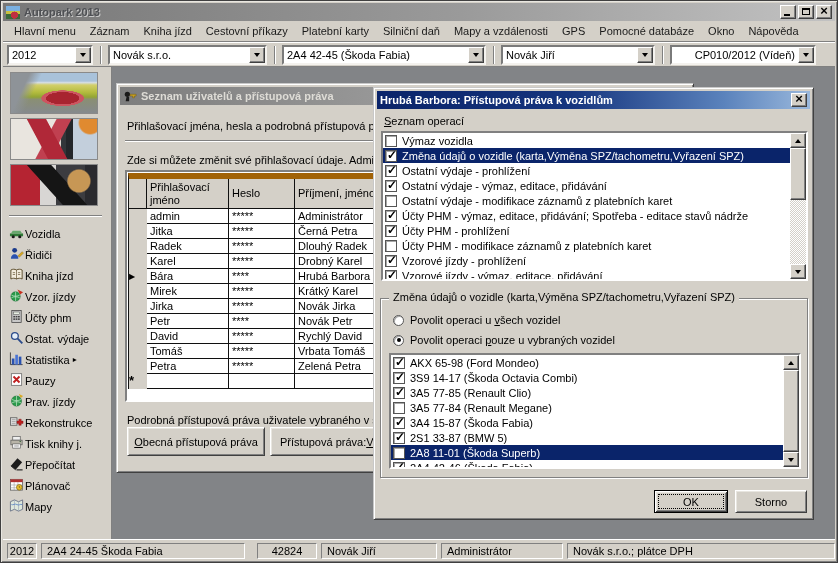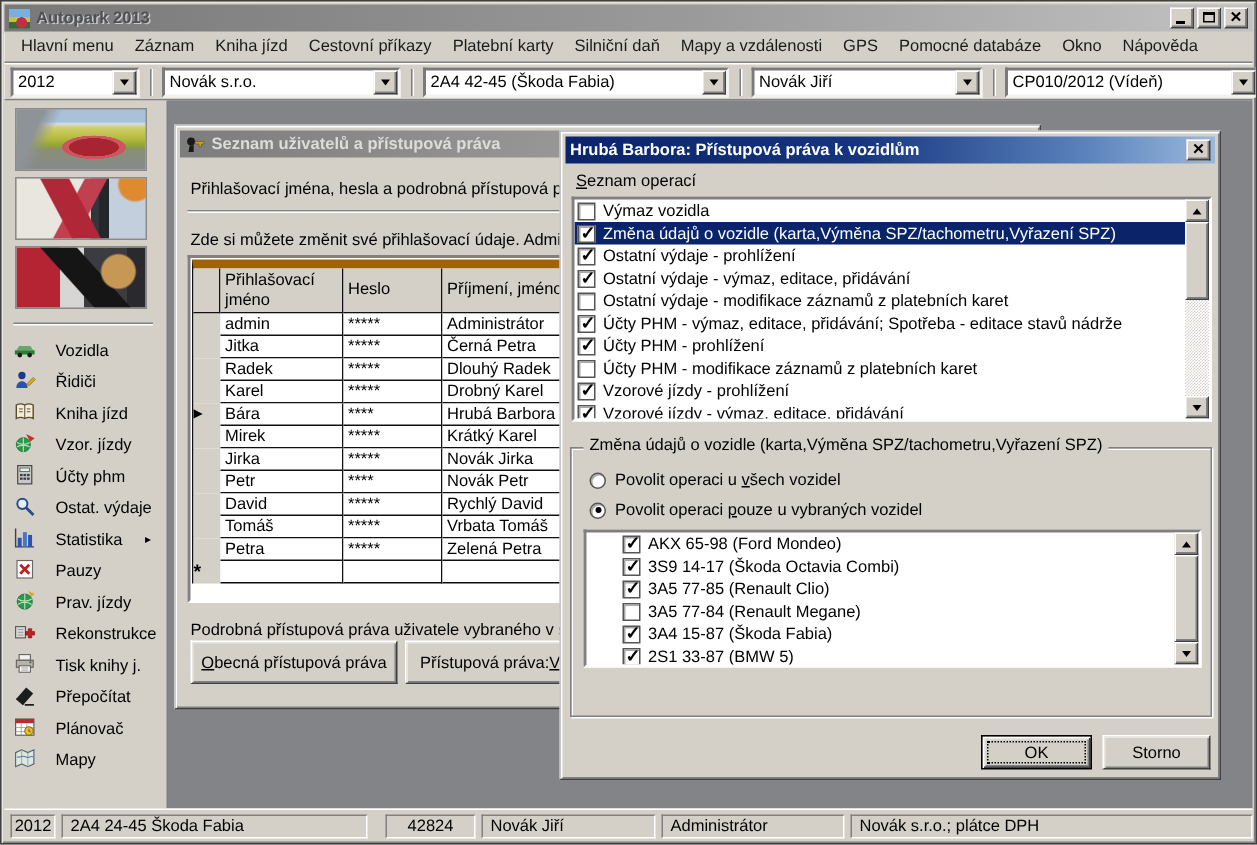--- a/index.html
+++ b/index.html
@@ -57,21 +57,21 @@
       background: radial-gradient(circle at 92% 10%, #e08a30 0 12%, transparent 14%),
       linear-gradient(62deg, transparent 34%, #b02838 35% 52%, transparent 53%),
       linear-gradient(118deg, transparent 42%, #c04050 43% 56%, transparent 57%),
       linear-gradient(90deg, #e9e5df 0 54%, #d7d0c8 54% 58%, #32363a 58% 64%, #23262a 64% 72%, #c3cfdc 72%); }
   .thumb3 { top:97px;
       background: radial-gradient(circle at 79% 40%, #c79755 0 15%, transparent 17%),
       linear-gradient(48deg, transparent 42%, #151515 43% 62%, transparent 63%),
       linear-gradient(90deg, #b52432 0 34%, #d8d6d4 34% 52%, #3c3c40 52% 86%, #2a2a2e 86%); }
   .side-sep { position:absolute; left:6px; right:9px; top:148px; border-top:1px solid #808080; border-bottom:1px solid #fff; }
   .side-items { position:absolute; left:4px; top:156px; right:1px; }
-  .side-item { height:21px; display:flex; align-items:center; gap:13px; padding-left:2px; white-space:nowrap;text-align:center; }
+  .side-item { height:21px; display:flex; align-items:center; gap:1px; padding-left:2px; white-space:nowrap;text-align:center; }
   .side-item svg { width:15px; height:15px; flex:none; }
   .submenu-arrow { font-size:8px; margin-left:2px; }
 
   
   .mdi { position:absolute; left:111px; top:66px; right:2px; bottom:23px; background:#828487; overflow:hidden; }
   .win { position:absolute; background:#d4d0c8; border:1px solid; border-color:#c8c8c8 #404040 #404040 #c8c8c8;
       box-shadow: inset 1px 1px 0 #fff, inset -1px -1px 0 #808080; overflow:hidden; }
 
   
   .users-win { left:4px; top:16px; width:578px; height:390px; z-index:1; }
@@ -128,21 +128,21 @@
       background-image: linear-gradient(45deg,#d4d0c8 25%,transparent 25%,transparent 75%,#d4d0c8 75%),
                         linear-gradient(45deg,#d4d0c8 25%,transparent 25%,transparent 75%,#d4d0c8 75%);
       background-size:2px 2px; background-position:0 0,1px 1px; }
   .groupbox { position:absolute; left:6px; top:210px; width:428px; height:180px;
       border:1px solid #808080; box-shadow: inset 1px 1px 0 #fff, 1px 1px 0 #fff; }
   .gb-label { position:absolute; top:-8px; left:8px; background:#d4d0c8; padding:0 4px; white-space:nowrap; }
   .radio-row { position:absolute; left:12px; display:flex; align-items:center; gap:6px; height:14px; white-space:nowrap; }
   .r1 { top:14px; } .r2 { top:34px; }
   .radio { width:11px; height:11px; border-radius:50%; background:#fff; border:1px solid #555; box-shadow: inset 1px 1px 0 #a8a8a8; position:relative; flex:none; }
   .radio.selected::after { content:""; position:absolute; left:2.5px; top:2.5px; width:4px; height:4px; border-radius:50%; background:#000; }
-  .veh-list { position:absolute; left:8px; top:54px; width:412px; height:92px;padding-left:22px; }
+  .veh-list { position:absolute; left:8px; top:54px; width:412px; height:116px; }
   .dlg-ok { position:absolute; left:280px; top:402px; width:74px; height:23px; border:1px solid #000;
       box-shadow: inset 1px 1px 0 #fff, inset -1px -1px 0 #404040, inset 2px 2px 0 #e8e6e0, inset -2px -2px 0 #808080; position:absolute; }
   .dlg-ok::after { content:""; position:absolute; inset:3px; border:1px dotted #000; }
   .dlg-cancel { position:absolute; left:361px; top:402px; width:72px; height:23px; }
 
   
   .statusbar { position:absolute; left:2px; right:2px; bottom:2px; height:21px; background:#d4d0c8;
       border-top:1px solid #fff; display:flex; align-items:center; padding:1px 3px 0 4px; gap:4px; }
   .sb-panel { height:16px; border:1px solid; border-color:#808080 #fff #fff #808080;
       padding:1px 5px 0 5px; display:flex; align-items:center; white-space:nowrap; overflow:hidden; flex:none; }
@@ -206,21 +206,21 @@
         </span>
       </div>
       <span class="tb-sep"></span>
       <div class="combo" style="width: 154px;">
         <span class="combo-value">Novák Jiří</span>
         <span class="combo-btn">
           <i class="tri-down"></i>
         </span>
       </div>
       <span class="tb-sep"></span>
-      <div class="combo" style="width: 169px;">
+      <div class="combo" style="width: 146px; text-align: right;">
         <span class="combo-value">CP010/2012 (Vídeň)</span>
         <span class="combo-btn">
           <i class="tri-down"></i>
         </span>
       </div>
     </div>
 
   <div class="sidebar">
     <div class="thumb thumb1"></div>
     <div class="thumb thumb2"></div>

